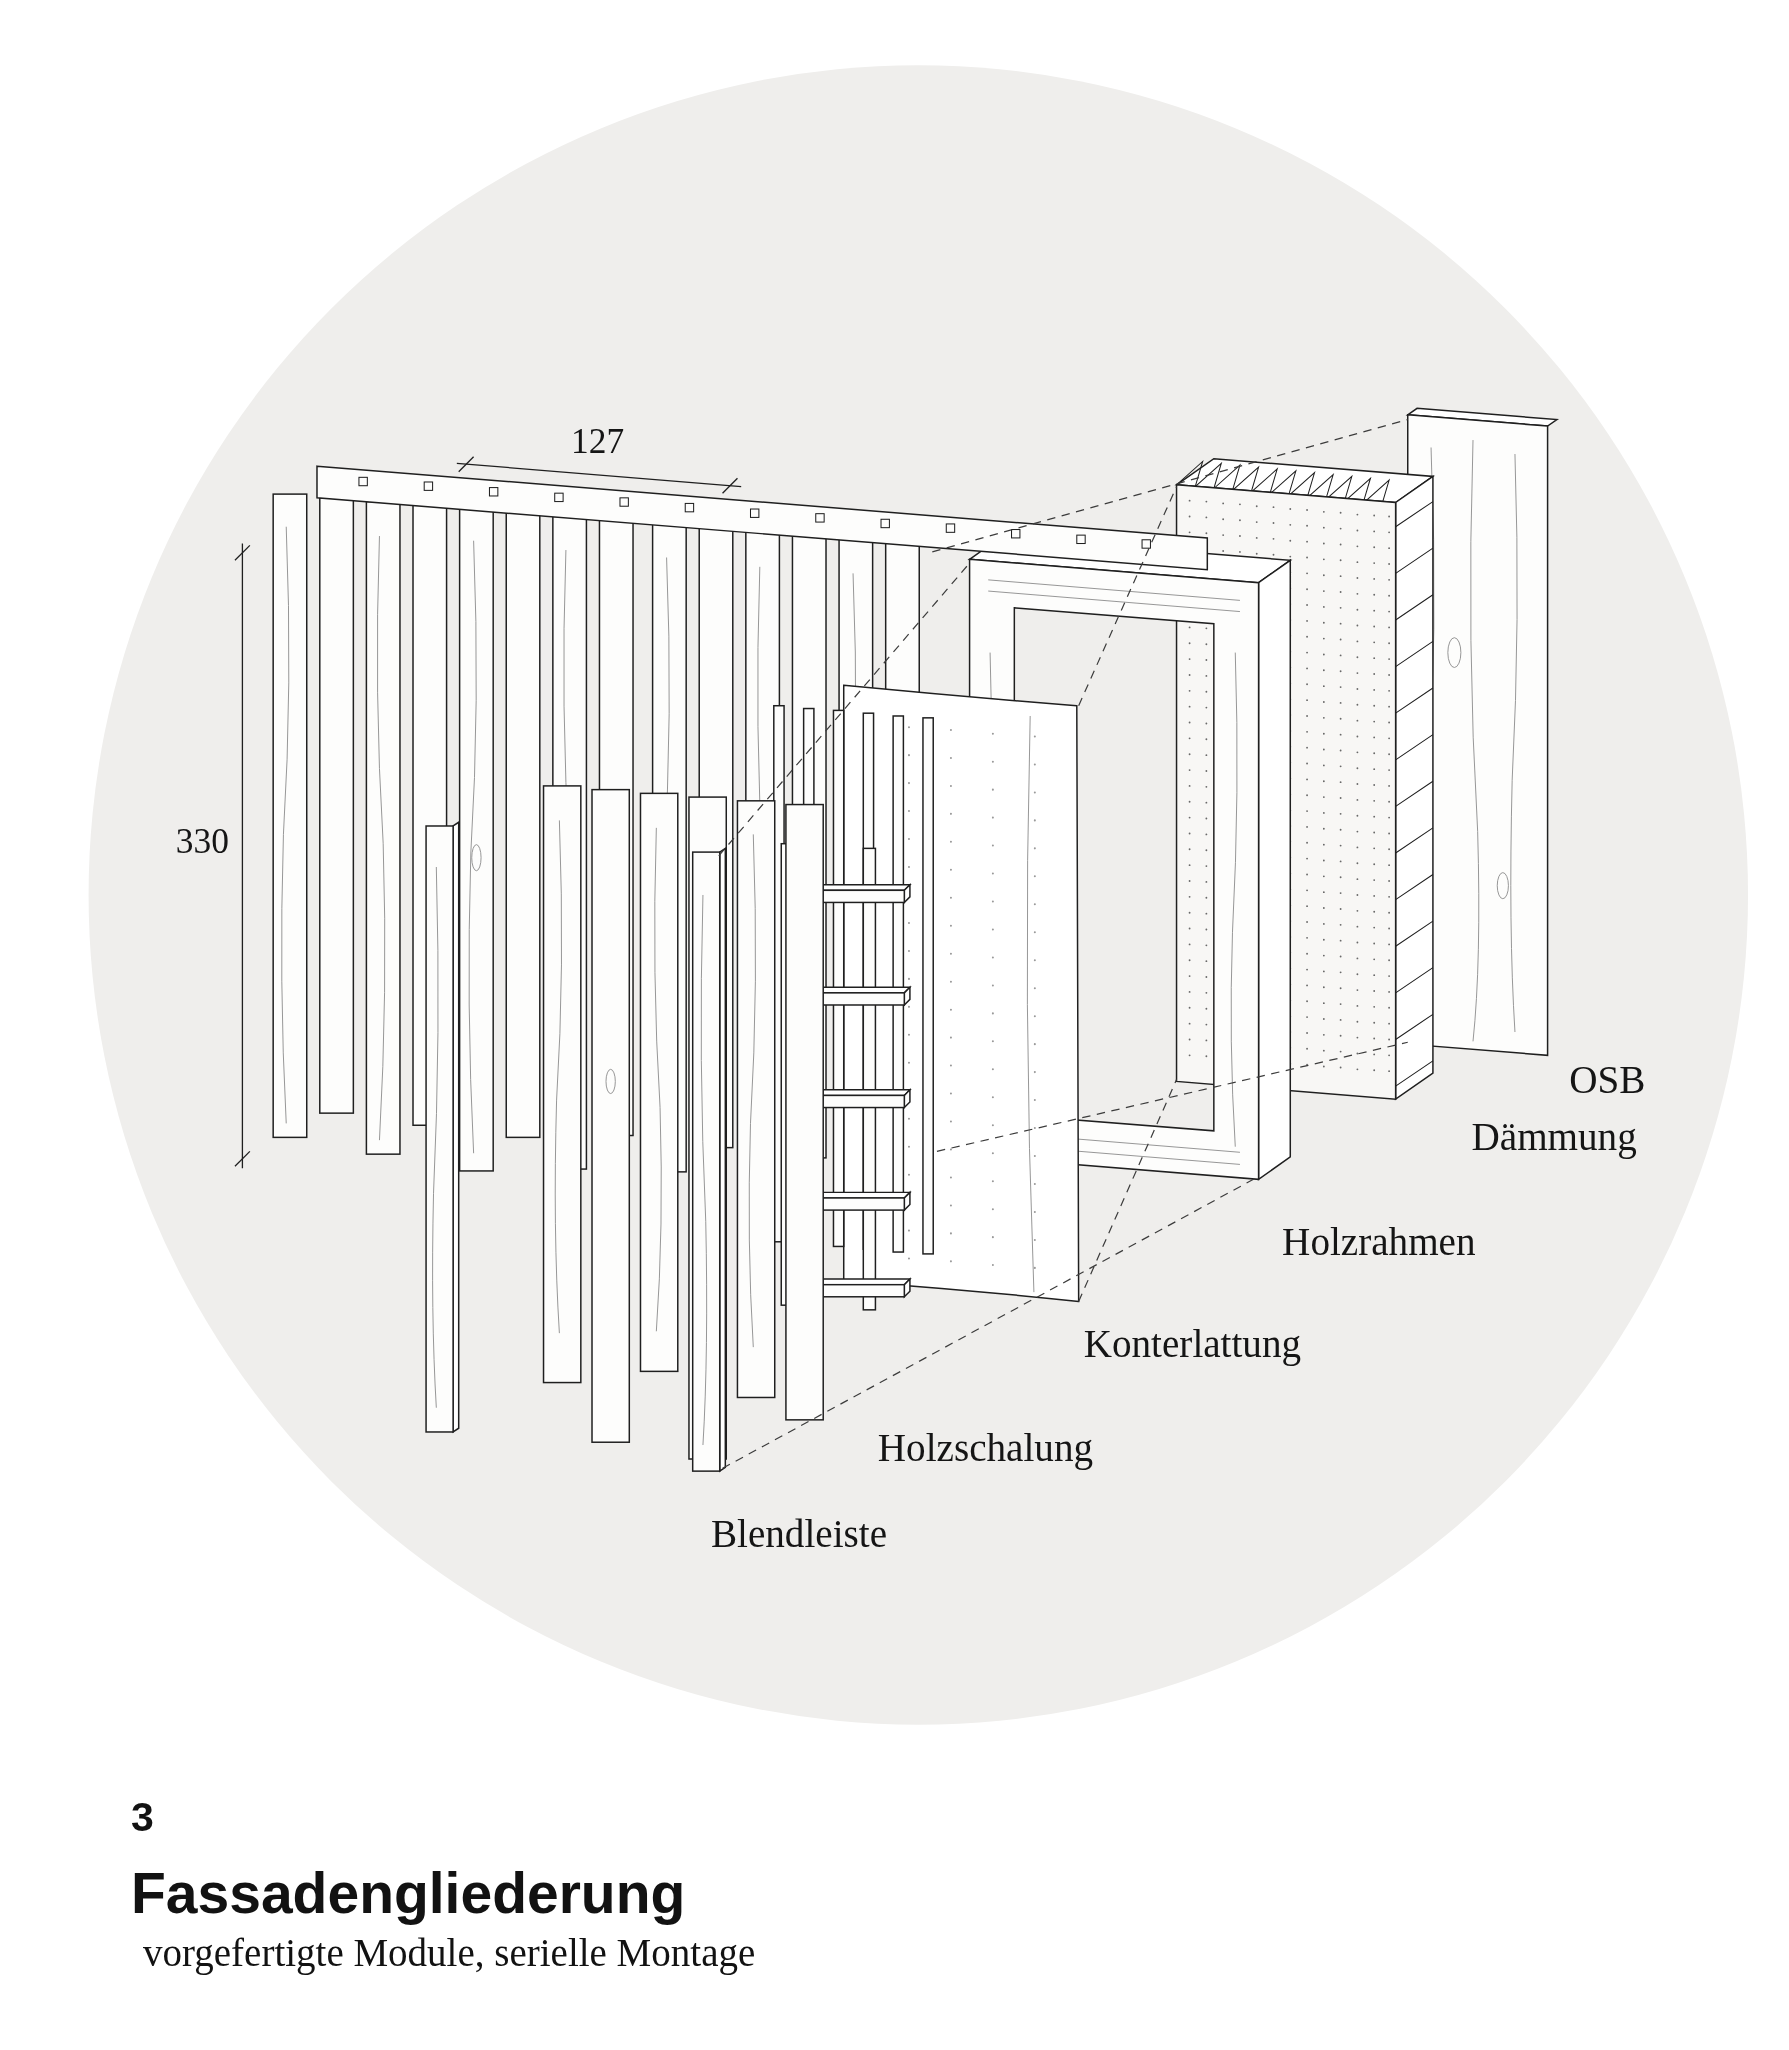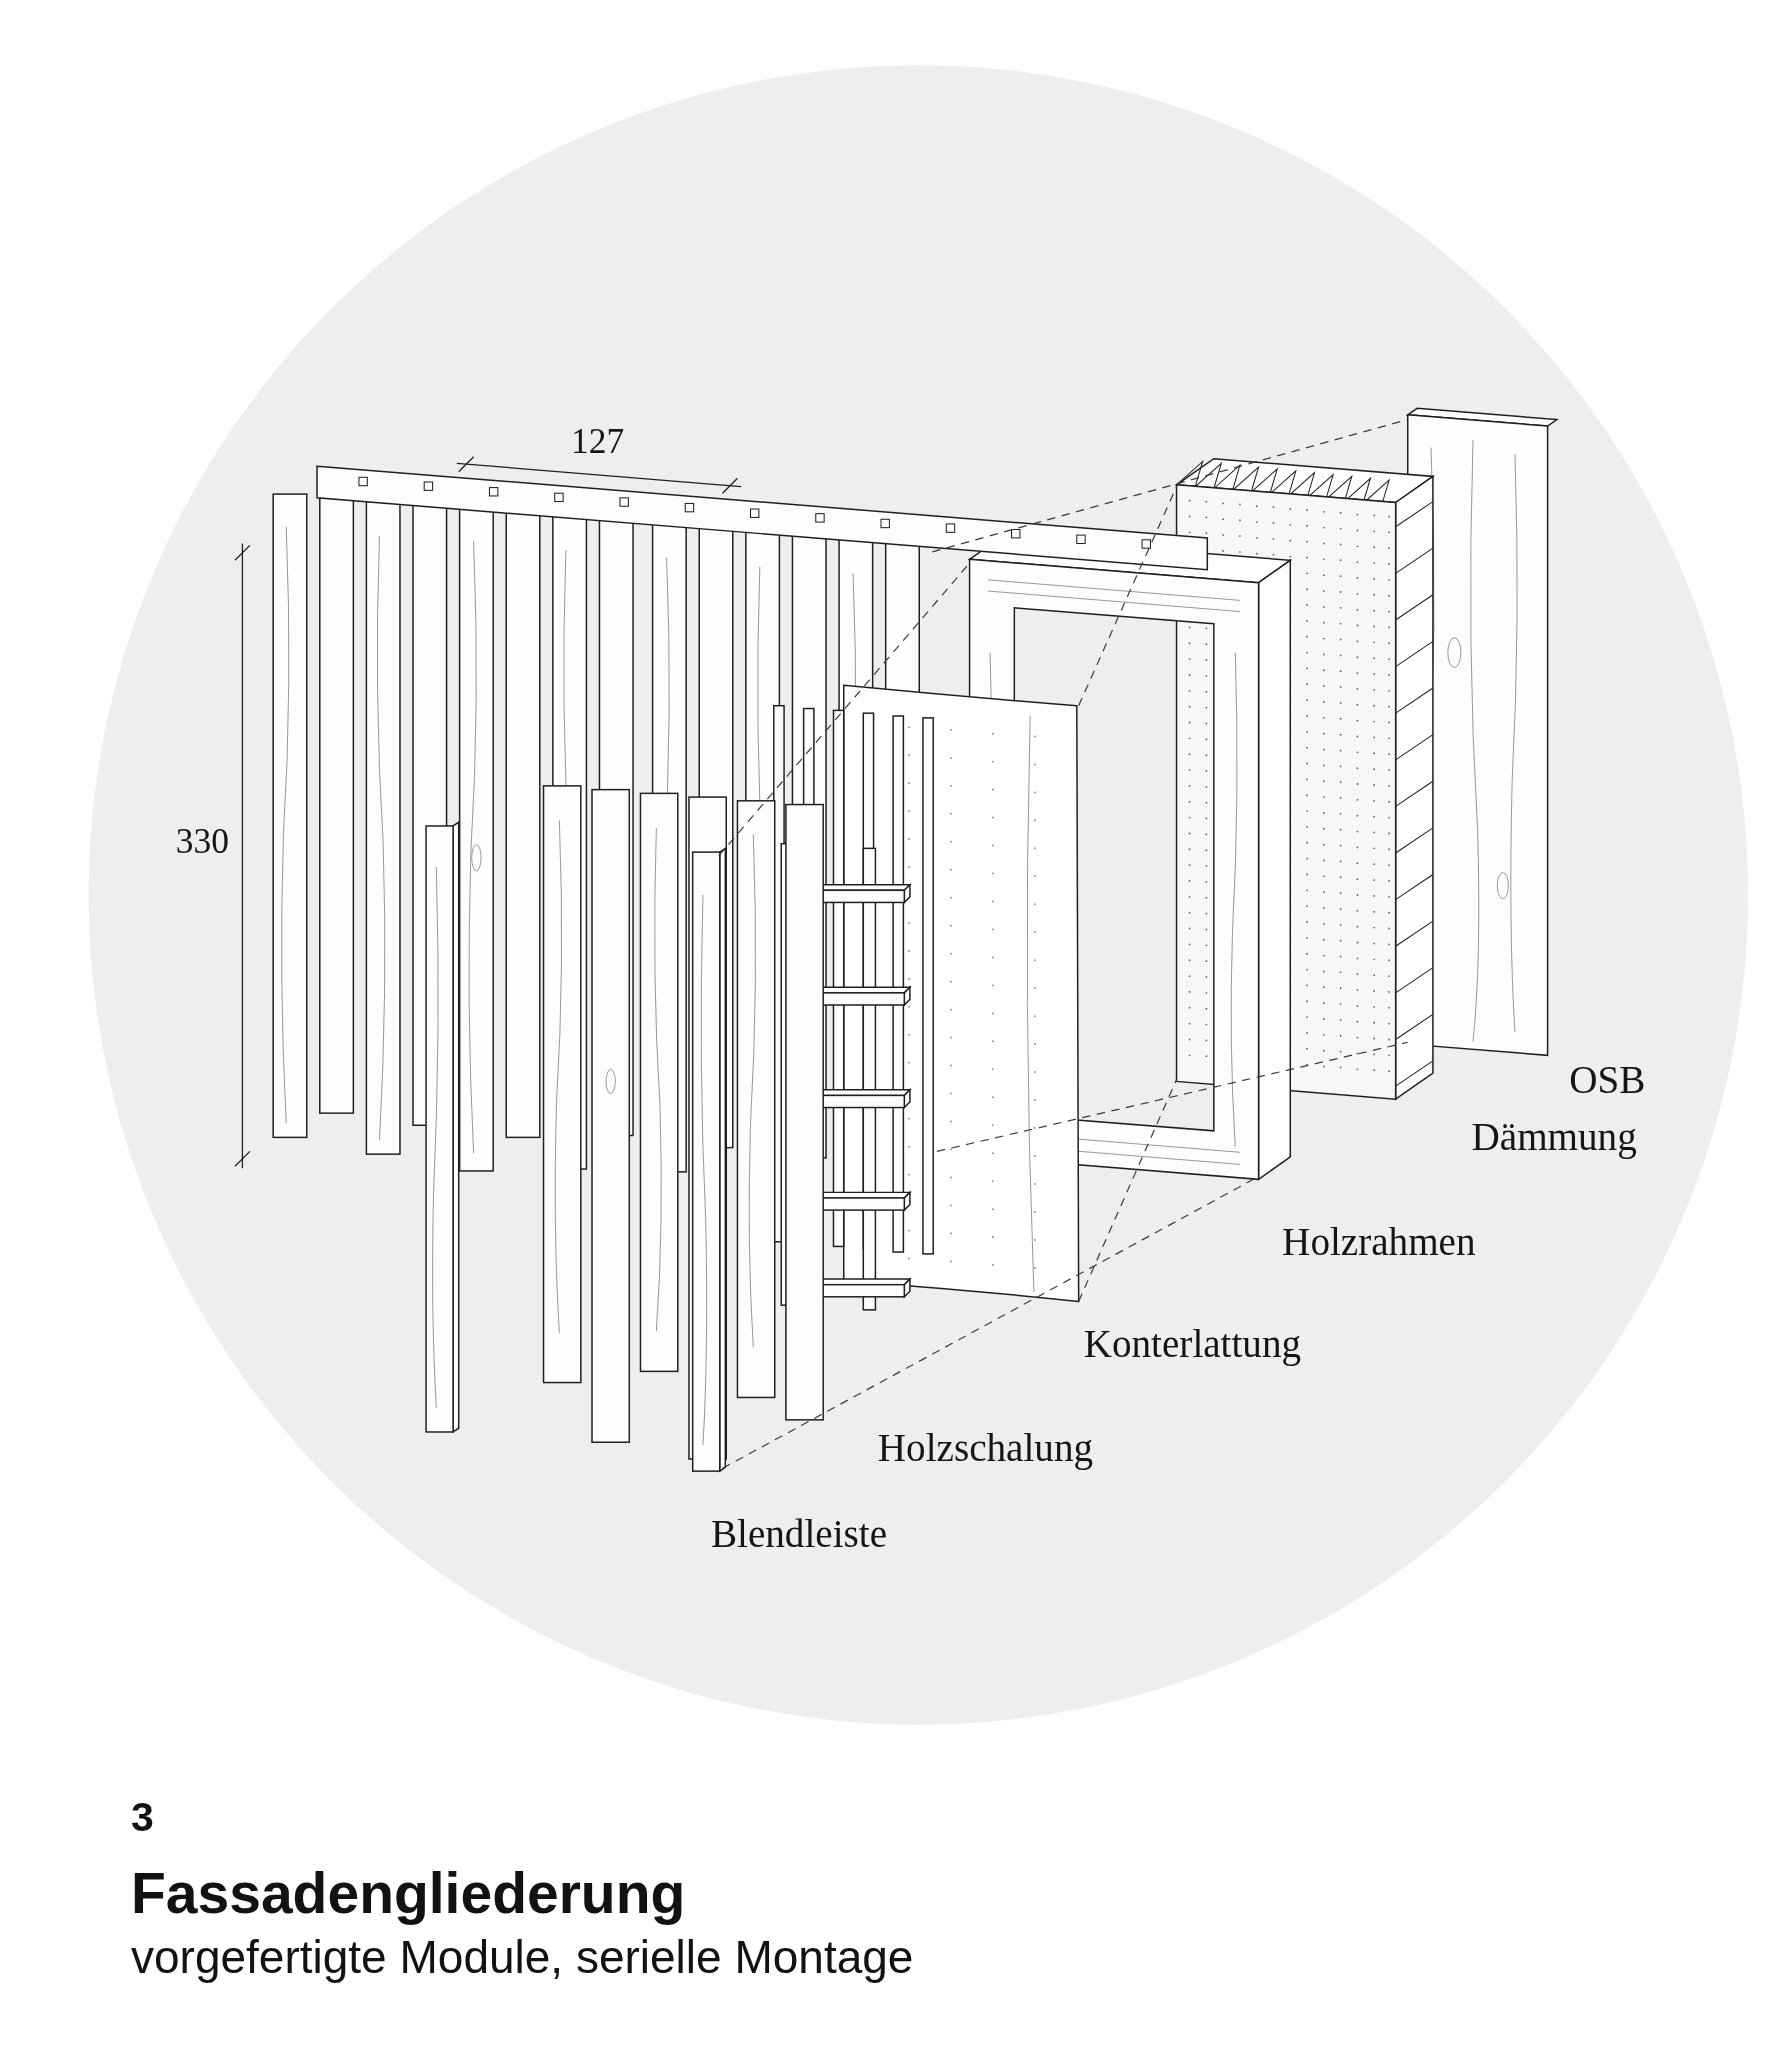--- a/index.html
+++ b/index.html
@@ -18,21 +18,21 @@
   .dots{fill:none;stroke:#6a6a6a;stroke-width:2;stroke-linecap:round;stroke-dasharray:0 17;}
   .dotswide{fill:none;stroke:#9a9a9a;stroke-width:2.2;stroke-linecap:round;stroke-dasharray:0 30;}
   .dim{fill:none;stroke:#1f1f1f;stroke-width:1.4;}
   .lbl{font-family:"Liberation Serif",serif;font-size:42px;fill:#151515;text-anchor:middle;}
   .dimtxt{font-family:"Liberation Serif",serif;font-size:38px;fill:#151515;text-anchor:middle;}
 
   
   .caption{position:absolute;left:131px;top:1797px;color:#121212;}
   .fig-number{font-family:"Liberation Sans",sans-serif;font-weight:700;font-size:41px;line-height:1;margin-bottom:24px;}
   .fig-title{font-family:"Liberation Sans",sans-serif;font-weight:700;font-size:57px;line-height:1.1;}
-  .fig-subtitle{font-family:Liberation Sans, sans-serif;font-size:46px;line-height:1.2;margin-top:5.6px;}
+  .fig-subtitle{font-family:Liberation Serif, serif;font-size:39px;line-height:1.2;margin-top:5.6px;margin-left:12px;}
 </style>
 </head>
 <body>
 
 <div class="page">
 
   <svg class="stage" width="1790" height="2051" viewBox="0 0 1920 2200">
 
     <circle cx="985" cy="960" r="890" fill="#efeeec"></circle>
 

